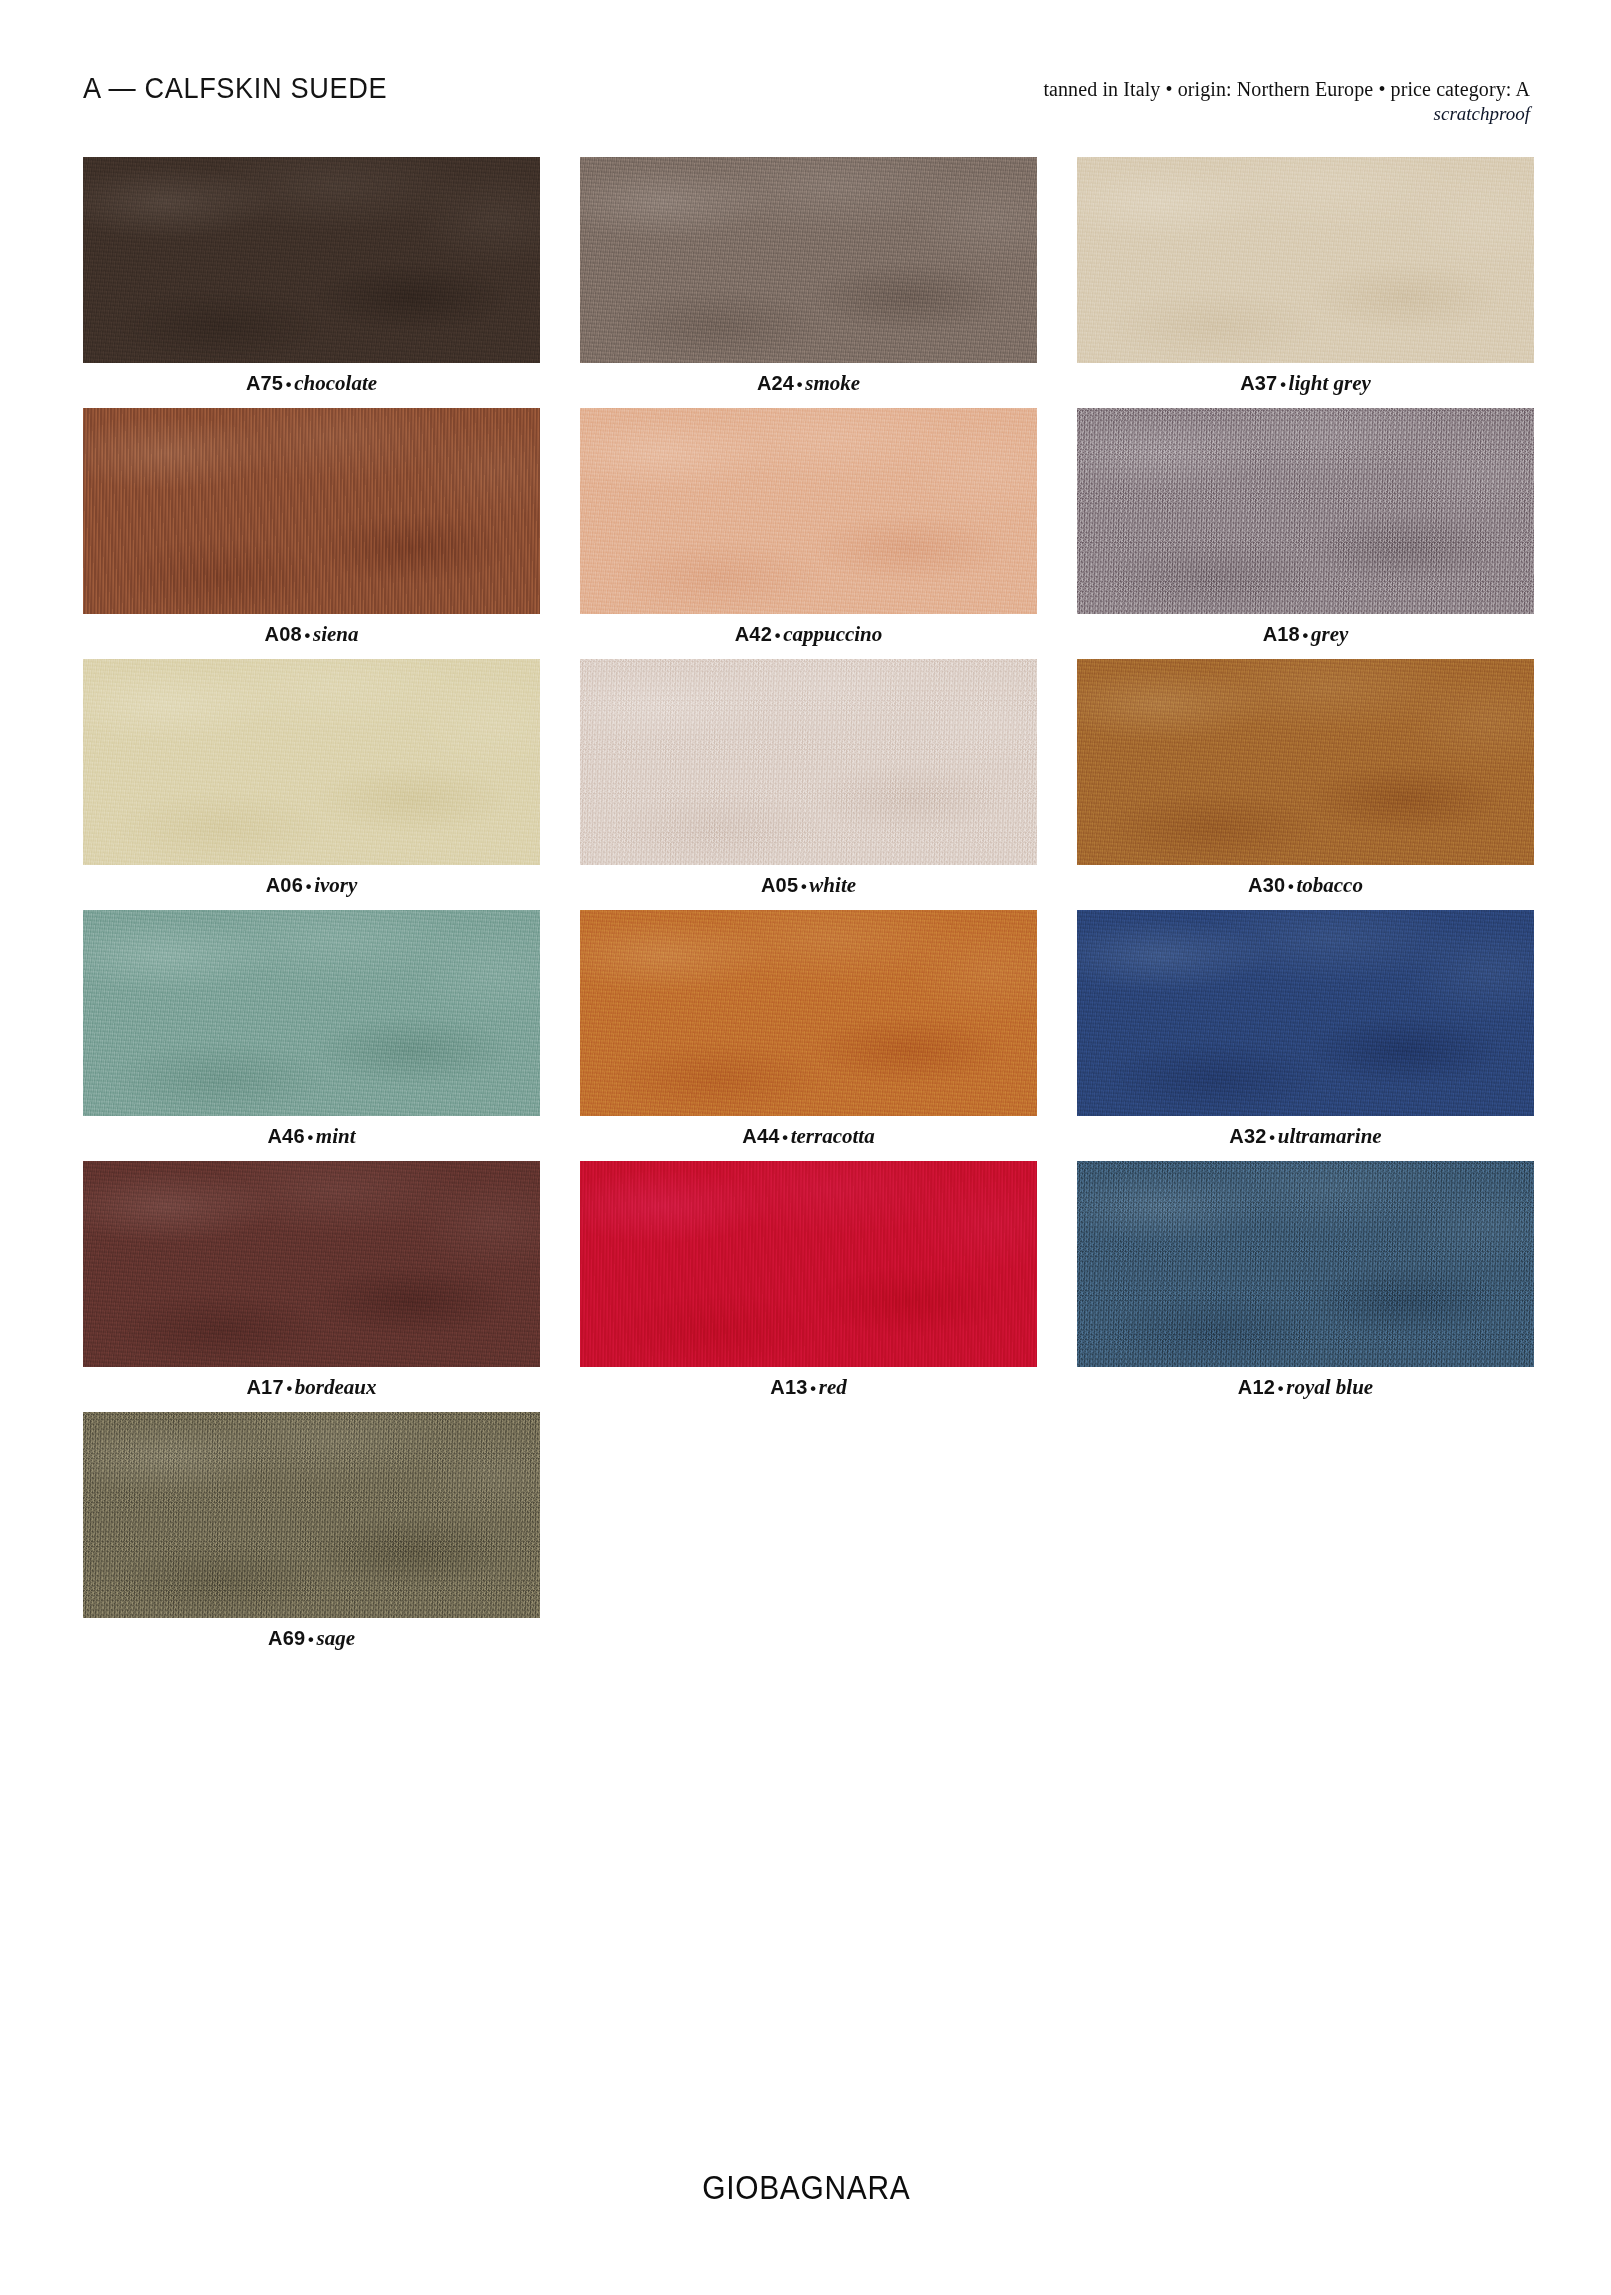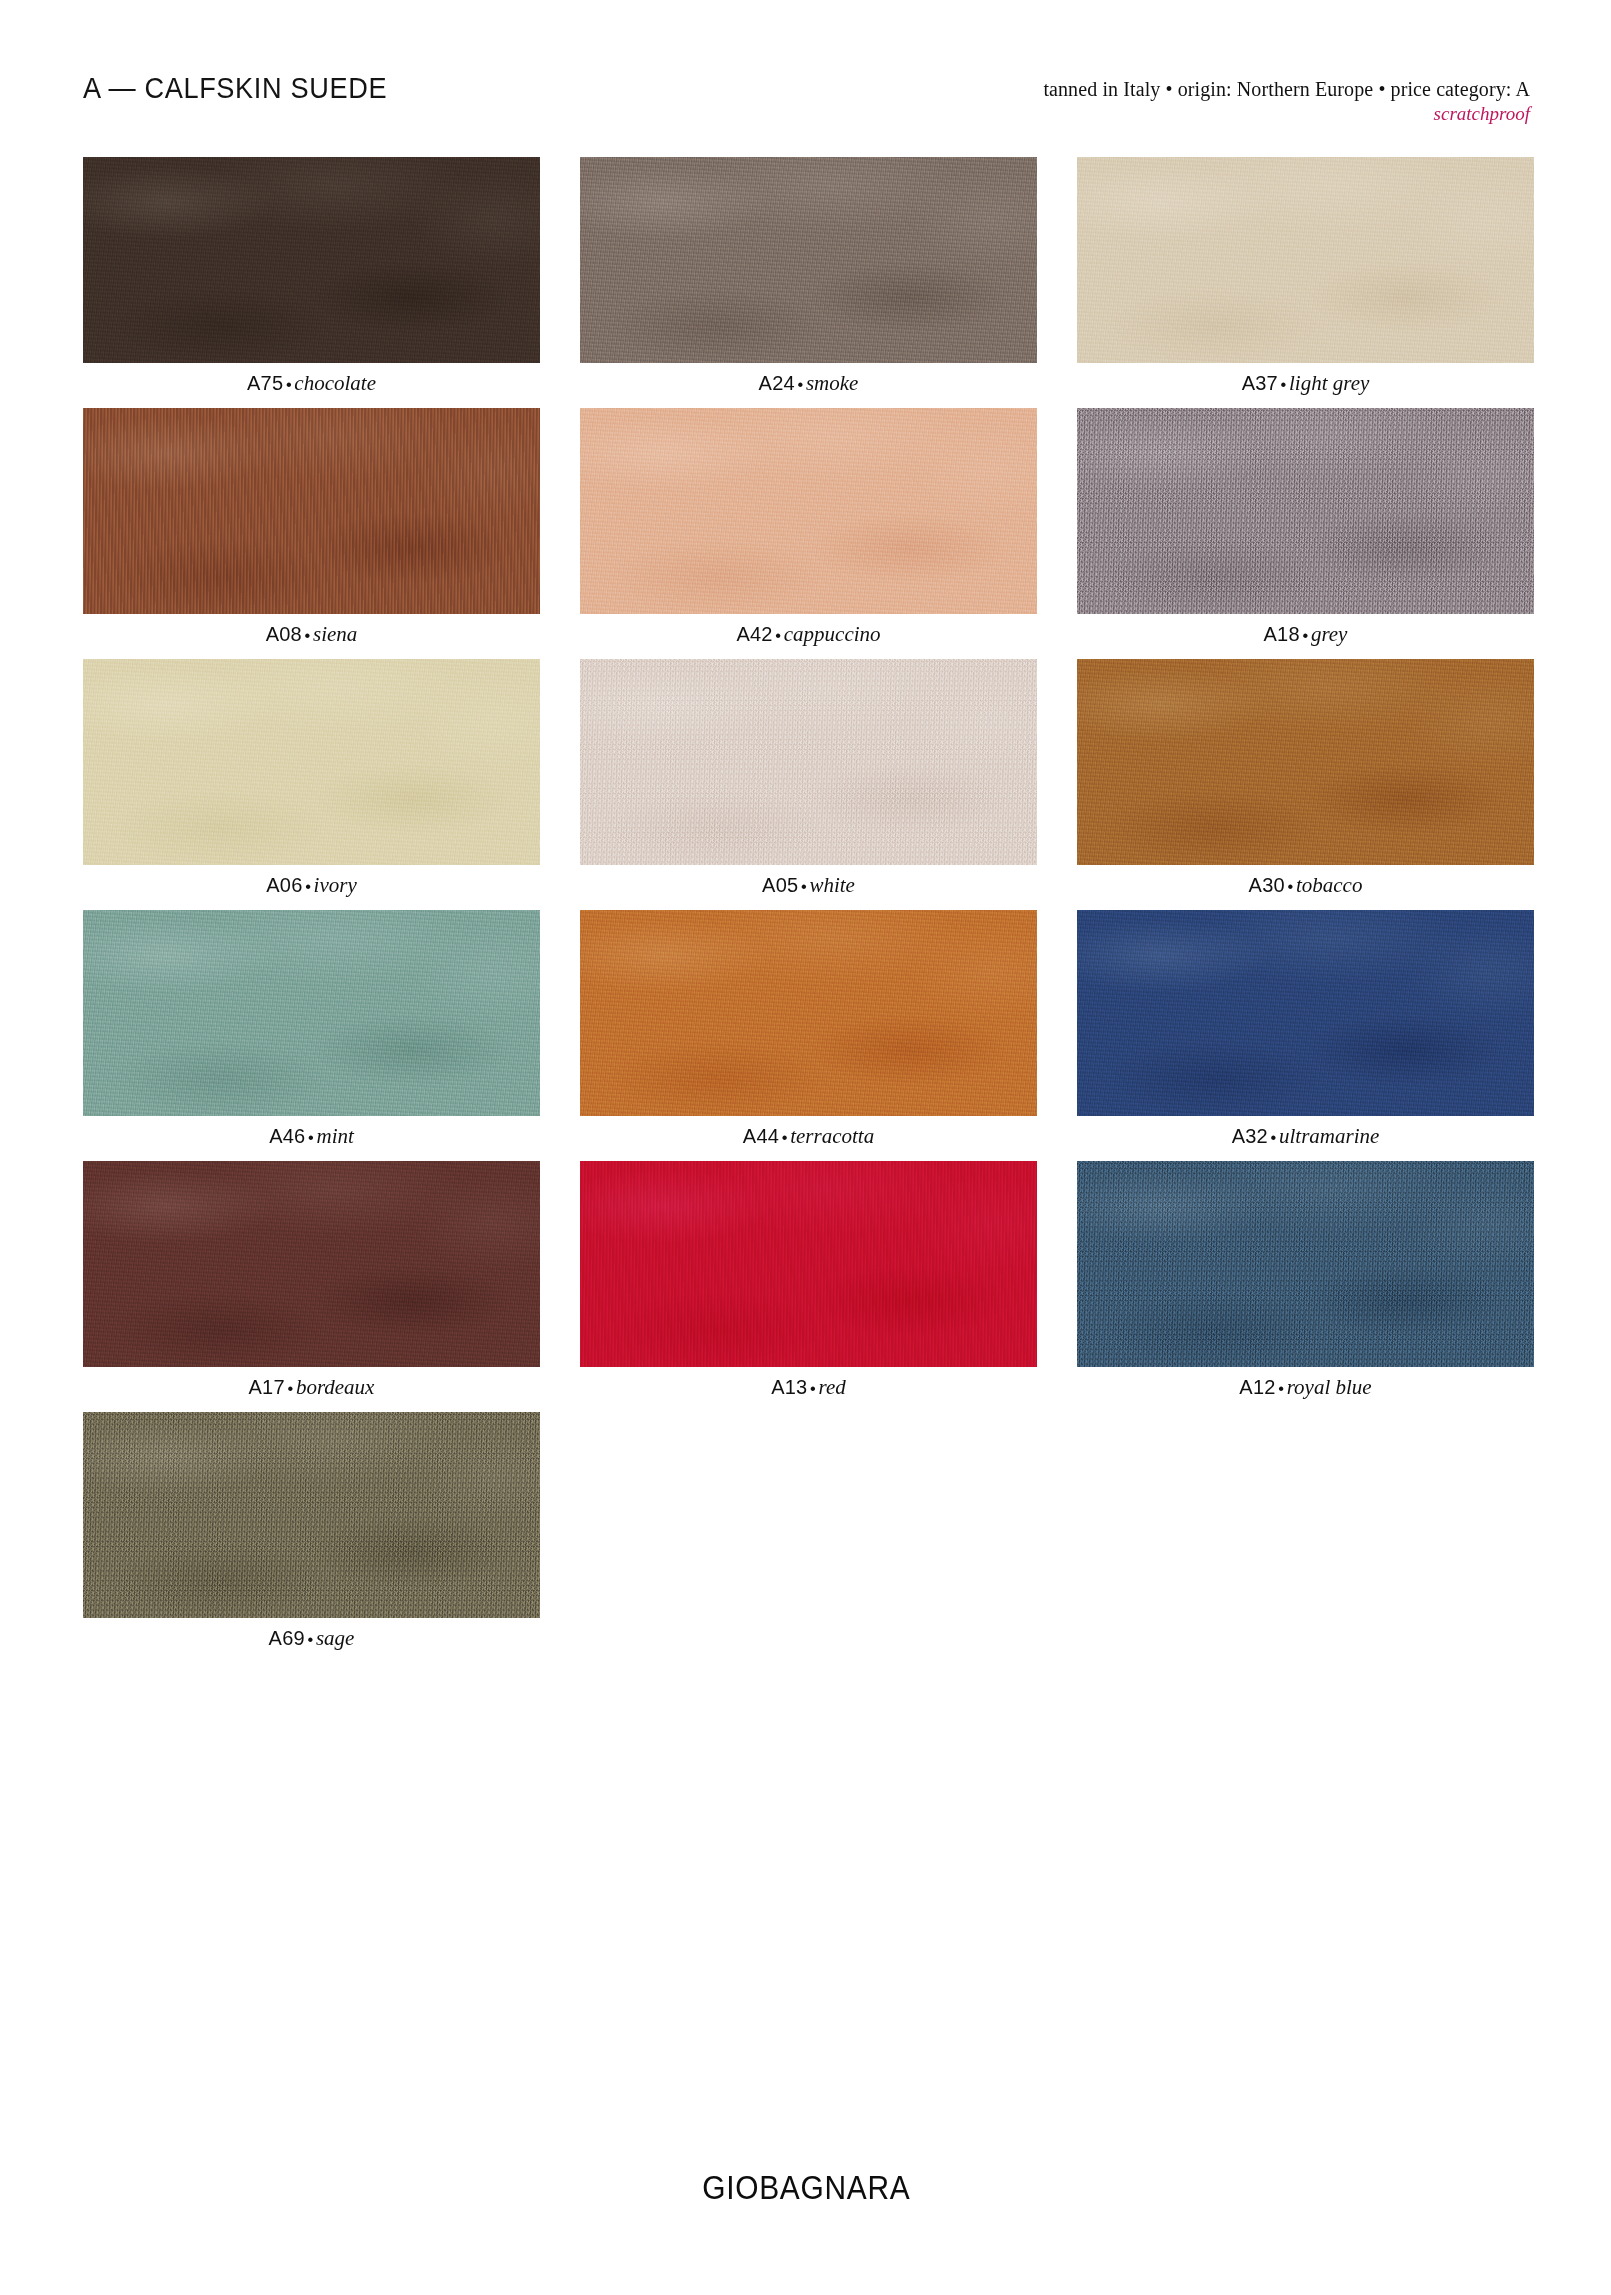--- a/index.html
+++ b/index.html
@@ -59,39 +59,40 @@
     line-height: 1.28;
     color: #111111;
     white-space: nowrap;
     letter-spacing: 0.1px;
   }
   .meta-sub {
     font-family: "Liberation Serif", serif;
     font-style: italic;
     font-size: 19px;
     line-height: 1.3;
-    color: #be185d;
+    color: #0f172a;
     white-space: nowrap;
   }
 
   
   .swatch-grid {
     position: absolute;
     left: 83px;
     top: 157px;
     width: 1451px;
     display: grid;
     grid-template-columns: repeat(3, 457px);
     column-gap: 40px;
     row-gap: 0px;
   }
   .swatch-cell {
     width: 457px;
     height: 251px;
     position: relative;
+    font-weight: bold;
   }
   .swatch-chip {
     width: 457px;
     height: 206px;
     position: relative;
     overflow: hidden;
   }
   .swatch-chip .base {
     position: absolute;
     inset: 0;

